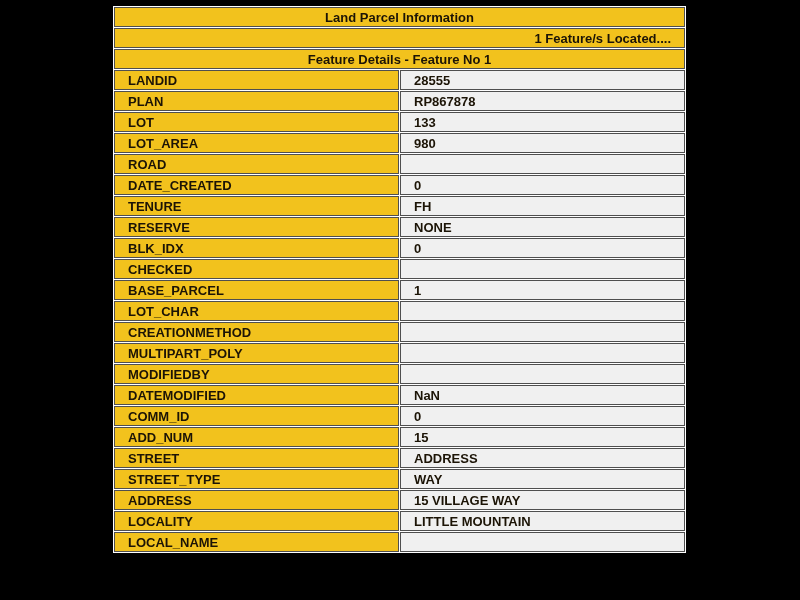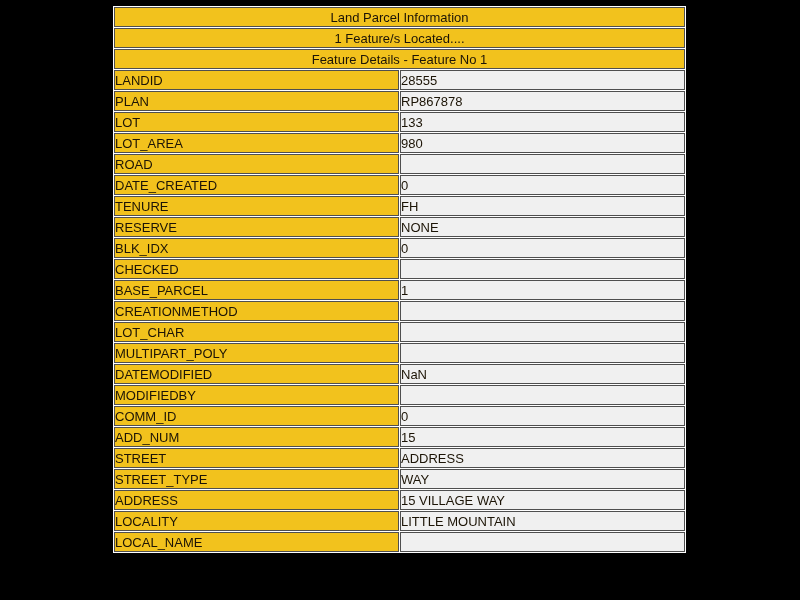--- a/index.html
+++ b/index.html
@@ -20,33 +20,33 @@
   table.info-table {
     width: 100%;
     border-collapse: separate;
     border-spacing: 1px;
     background: var(--frame, #ffffff);
     table-layout: fixed;
   }
   table.info-table td {
     border: 1px solid var(--border, #4f4f4f);
     height: 18px;
-    padding: 0 0;
+    padding: 0 13px;
     font-size: 13px;
-    font-weight: normal;
+    font-weight: bold;
     color: var(--label_text, #1c1406);
     white-space: nowrap;
     overflow: hidden;
     vertical-align: middle;
   }
   td.hdr {
     background: var(--gold, #f2c21d);
   }
   td.center { text-align: center; }
-  td.left   { text-align: center; }
+  td.left   { text-align: right; }
   td.label-cell {
     background: var(--gold, #f2c21d);
     width: 47.8%;
   }
   td.value-cell {
     background: var(--value_bg, #f0f0f0);
     color: var(--value_text, #111111);
   }
 </style>
 </head>
@@ -116,42 +116,42 @@
     <td class="label-cell">CHECKED</td>
     <td class="value-cell"></td>
   </tr>
 
   <tr>
     <td class="label-cell">BASE_PARCEL</td>
     <td class="value-cell">1</td>
   </tr>
 
   <tr>
-    <td class="label-cell">CREATIONMETHOD</td>
+    <td class="label-cell">LOT_CHAR</td>
     <td class="value-cell"></td>
   </tr>
 
   <tr>
-    <td class="label-cell">LOT_CHAR</td>
+    <td class="label-cell">CREATIONMETHOD</td>
     <td class="value-cell"></td>
   </tr>
 
   <tr>
     <td class="label-cell">MULTIPART_POLY</td>
     <td class="value-cell"></td>
   </tr>
 
   <tr>
-    <td class="label-cell">DATEMODIFIED</td>
-    <td class="value-cell">NaN</td>
+    <td class="label-cell">MODIFIEDBY</td>
+    <td class="value-cell"></td>
   </tr>
 
   <tr>
-    <td class="label-cell">MODIFIEDBY</td>
-    <td class="value-cell"></td>
+    <td class="label-cell">DATEMODIFIED</td>
+    <td class="value-cell">NaN</td>
   </tr>
 
 
   <tr>
     <td class="label-cell">COMM_ID</td>
     <td class="value-cell">0</td>
   </tr>
 
   <tr>
     <td class="label-cell">ADD_NUM</td>

